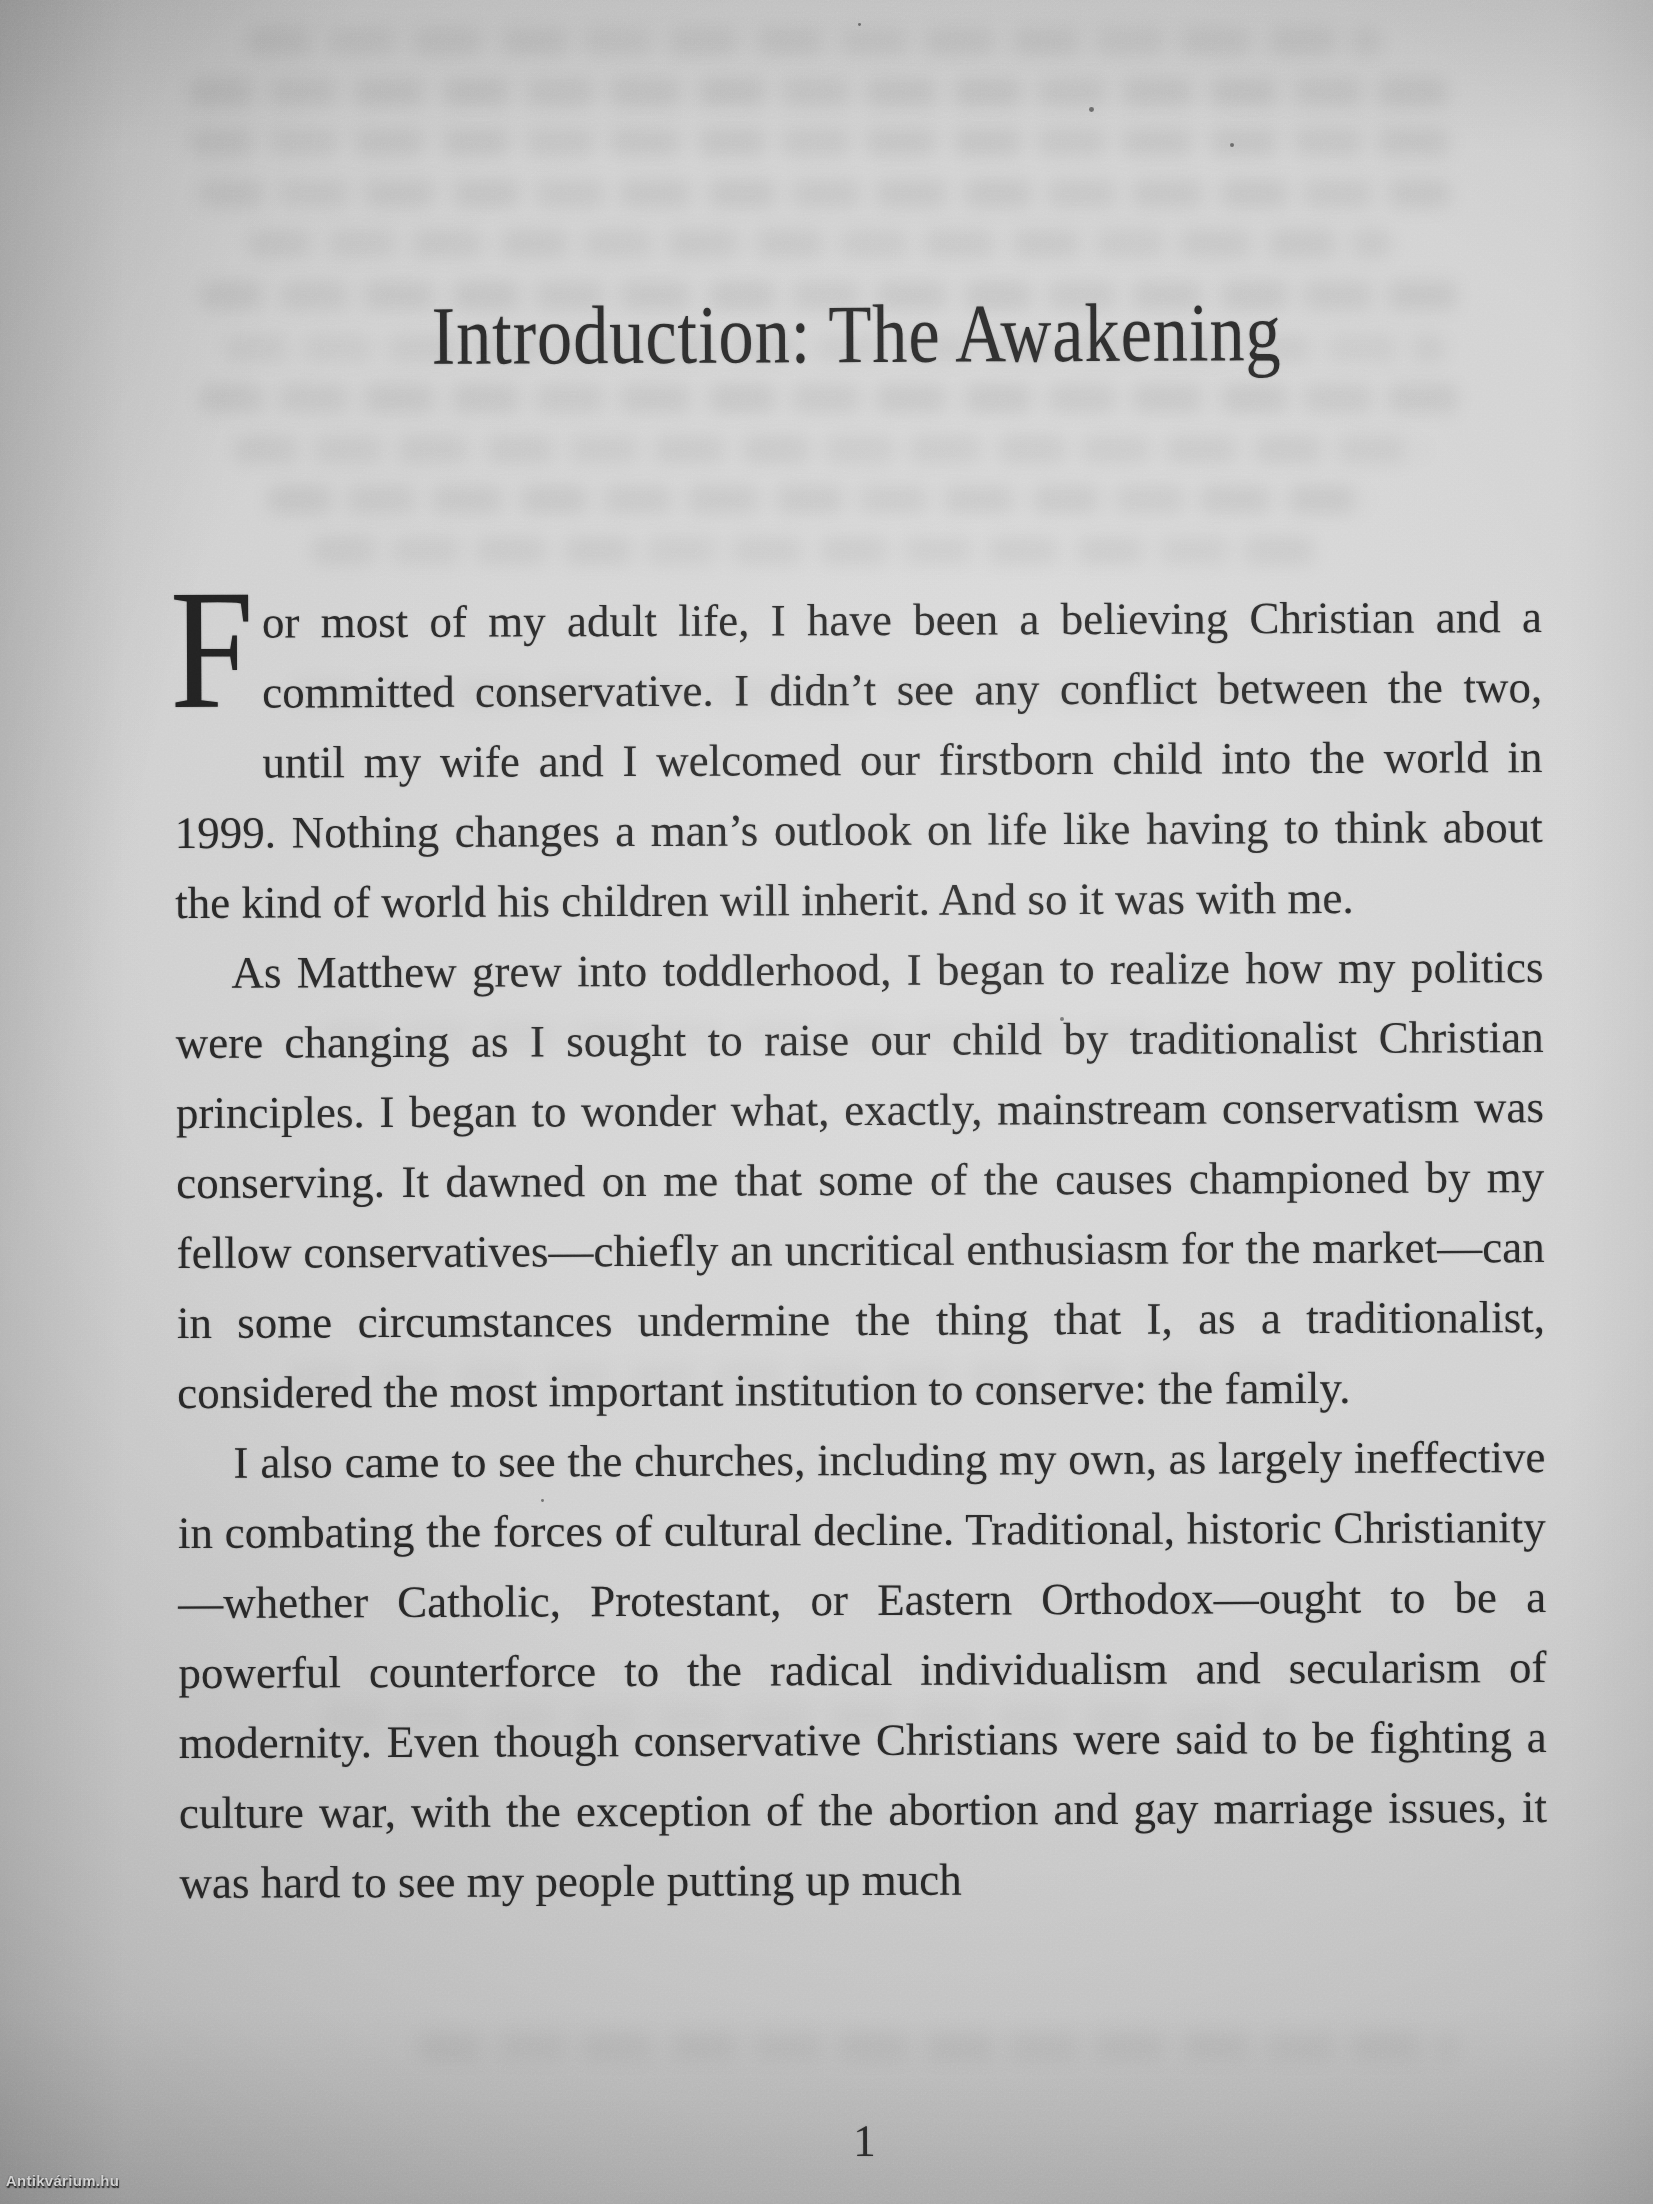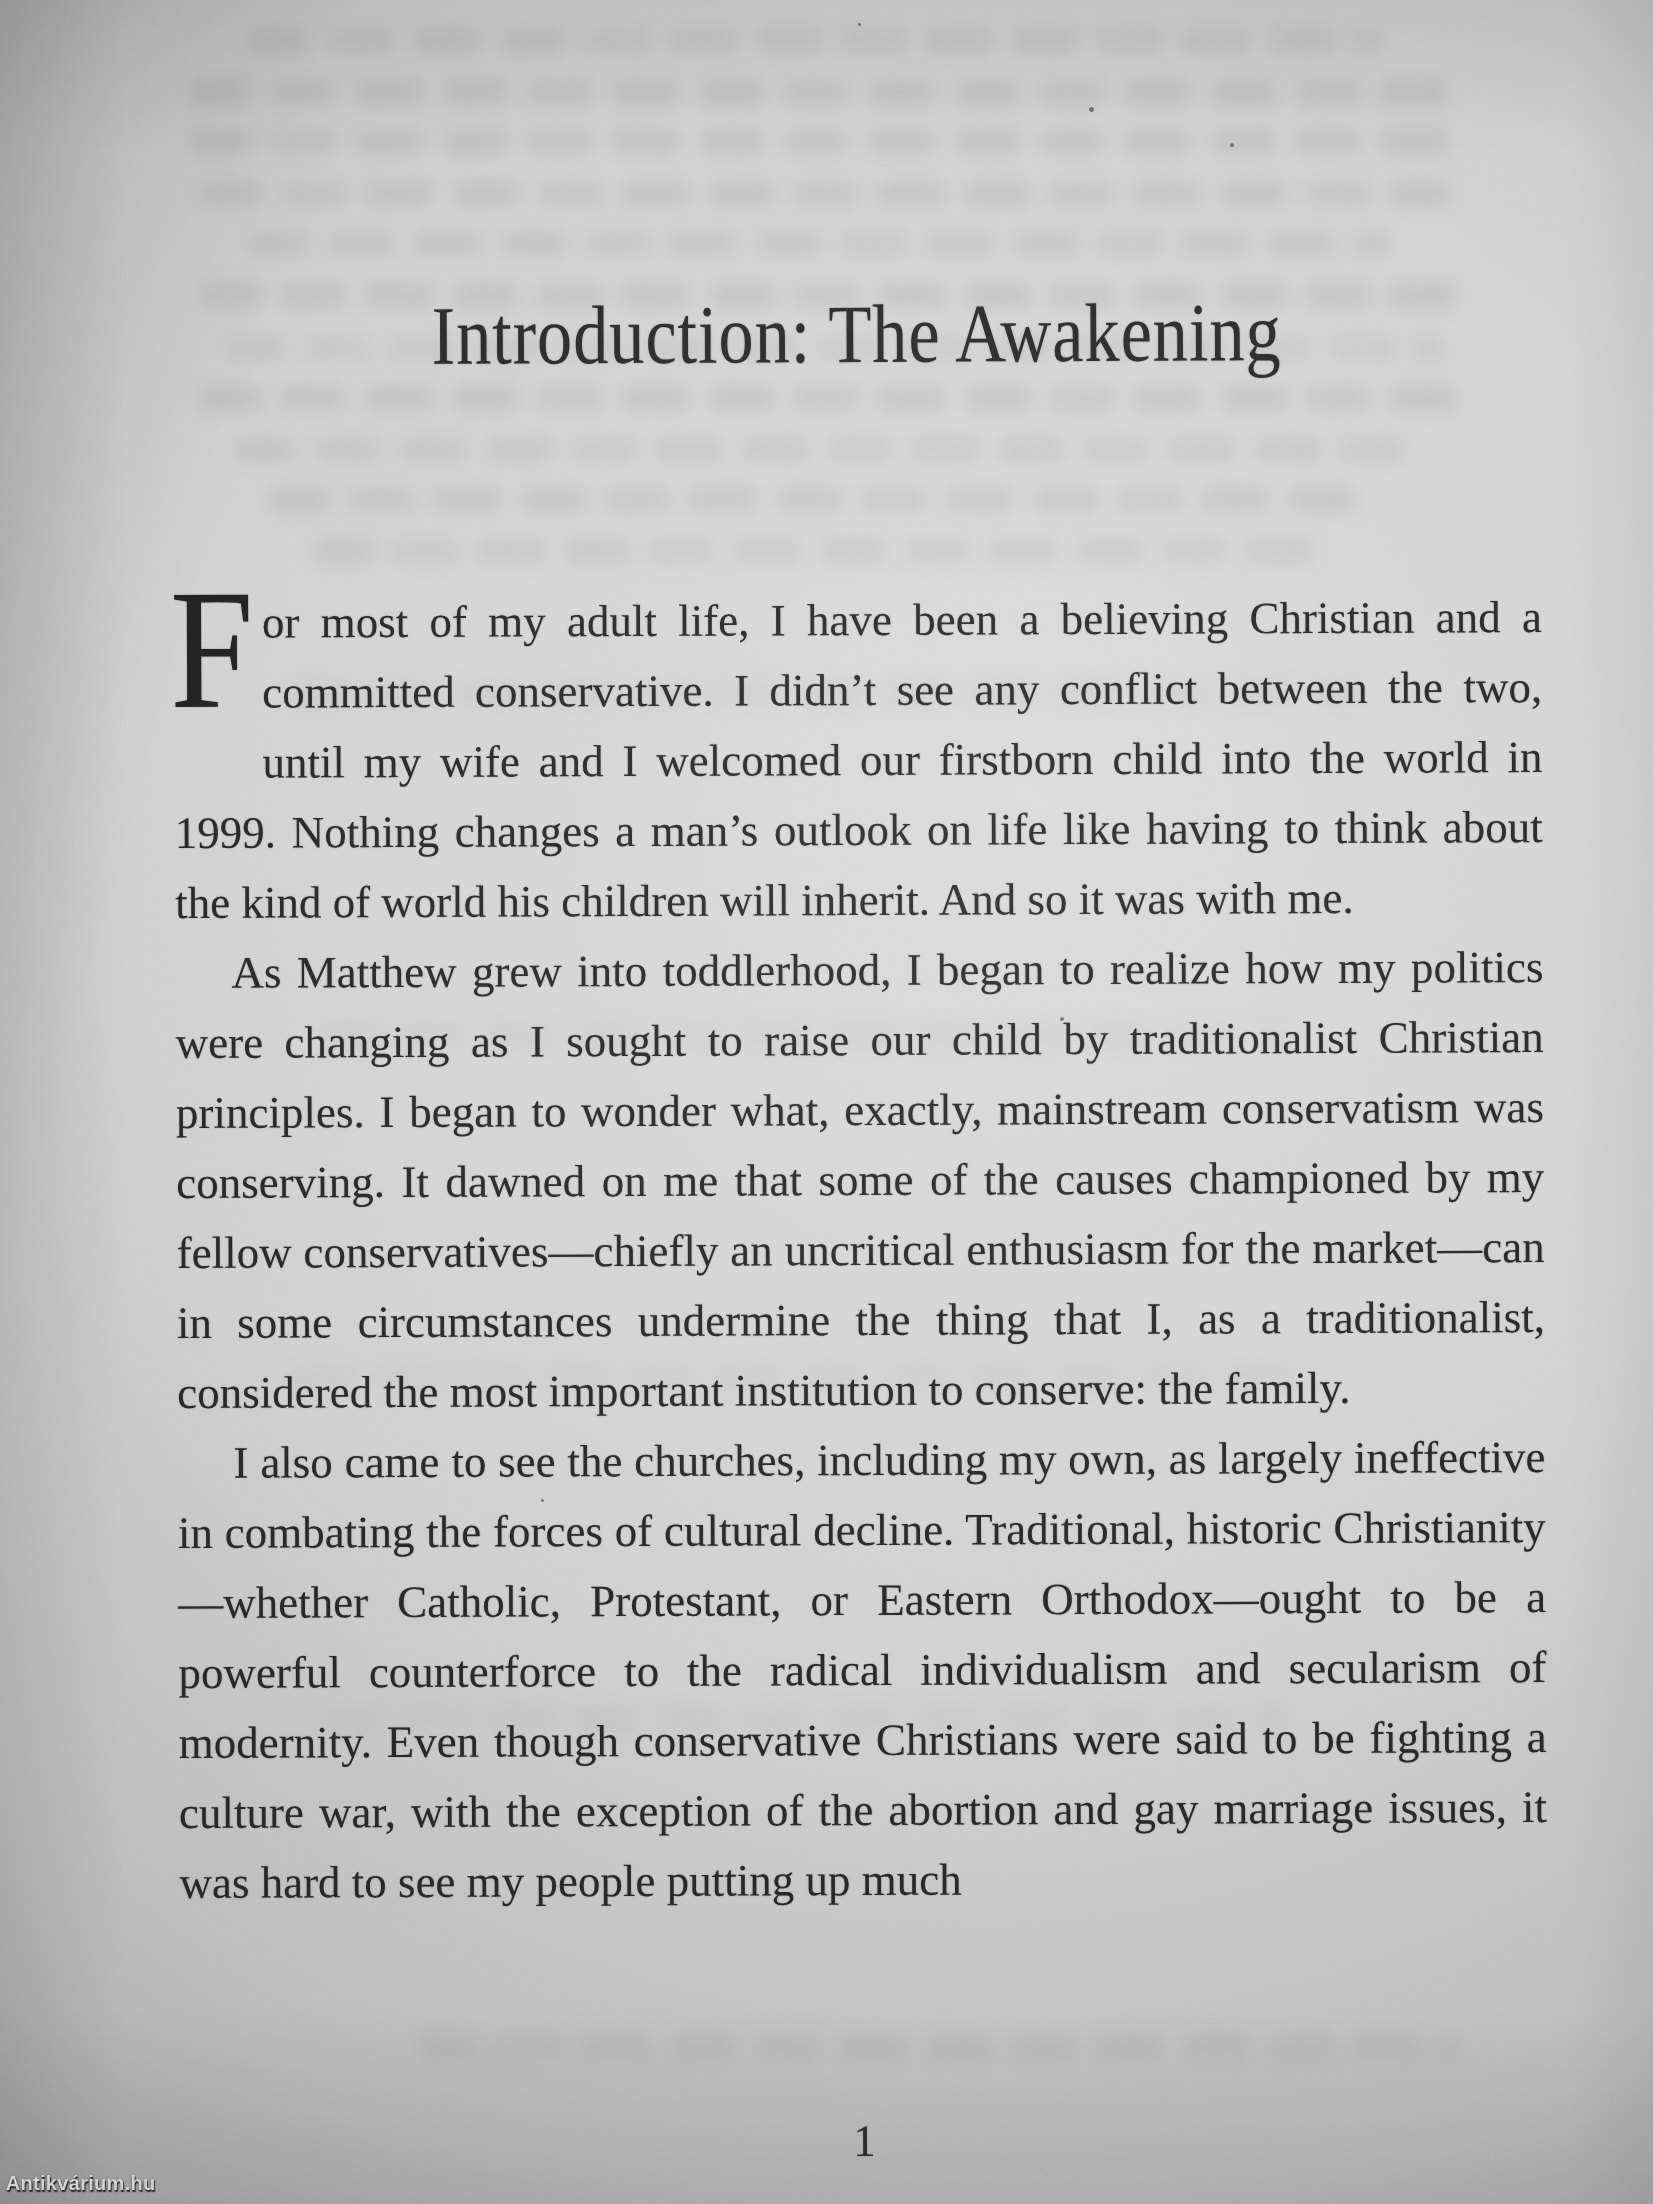--- a/index.html
+++ b/index.html
@@ -98,21 +98,21 @@
     position: absolute; inset: 0; z-index: 4;
     background:
       radial-gradient(115% 85% at 58% 40%, rgba(255,255,255,.07) 0%, rgba(0,0,0,0) 42%, rgba(0,0,0,.06) 72%, rgba(0,0,0,.18) 100%),
       linear-gradient(90deg, rgba(0,0,0,.08) 0, rgba(0,0,0,0) 126px),
       linear-gradient(270deg, rgba(0,0,0,.05) 0, rgba(0,0,0,0) 87px);
     pointer-events: none;
   }
   .watermark {
     position: absolute; left: 5.8px; top: 2172px; z-index: 5;
     font-family: "Liberation Sans", sans-serif;
-    font-weight: bold; font-size: 20px; letter-spacing: 0.3px;
+    font-weight: bold; font-size: 15px; letter-spacing: 0.3px;
     color: #d3d3d3;
     text-shadow: 1px 1.9px 1px rgba(25,25,25,.8), 0 1px 1.9px rgba(25,25,25,.55), 0 0 1px rgba(40,40,40,.5);
   }
 </style>
 </head>
 <body>
 
 <div class="photo">
 
   <div class="ghost-layer" id="ghost-layer">

